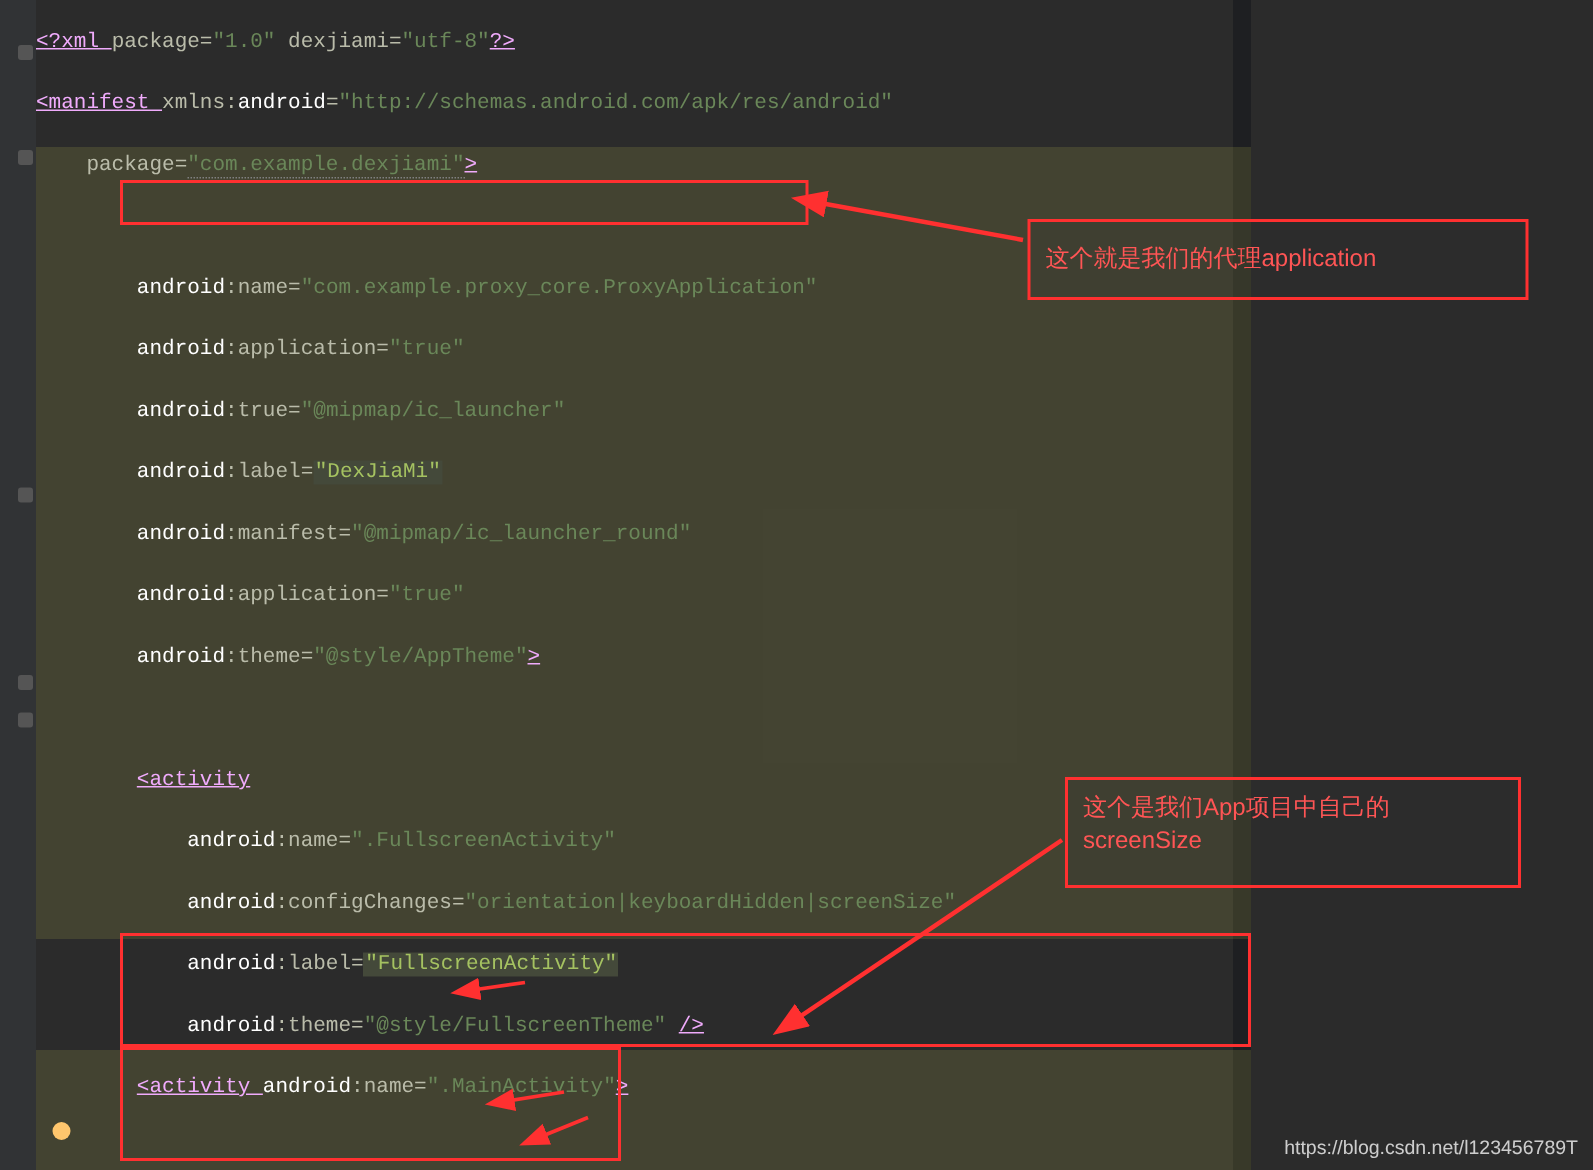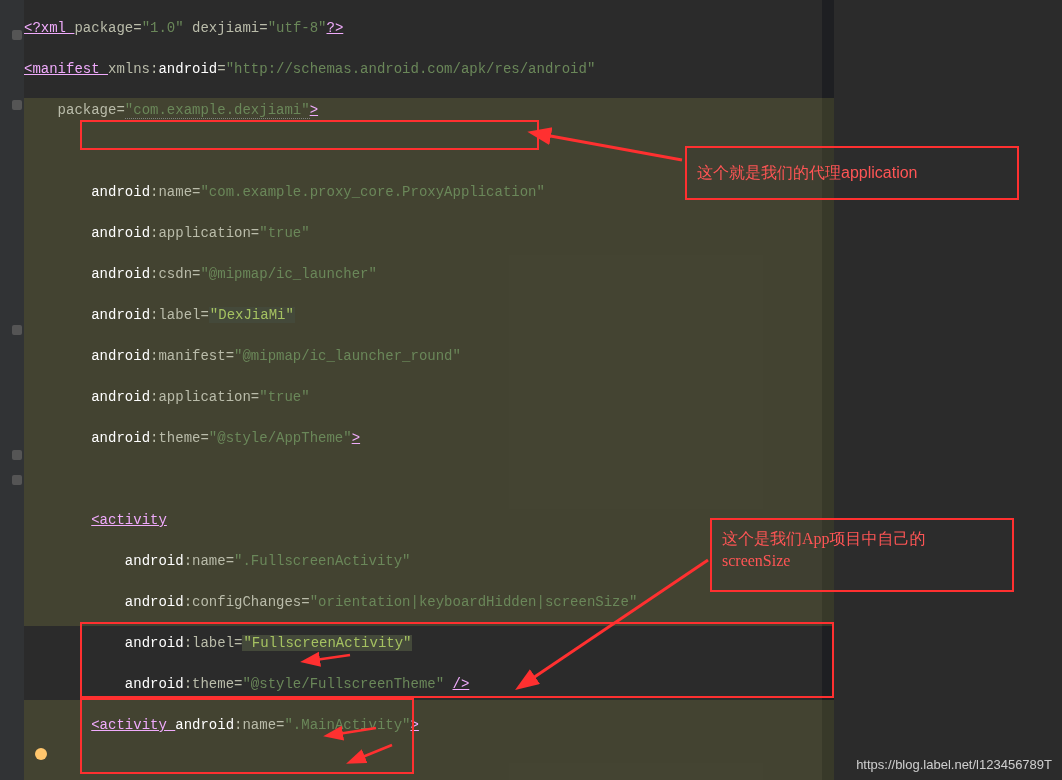--- a/index.html
+++ b/index.html
@@ -126,21 +126,21 @@
 <div class="sel-hl"></div>
 <div class="sel-hl2"></div>
 
 <div class="code-area">
 <div class="line"><span class="t-yellow">&lt;?xml </span><span class="t-attr">package=</span><span class="t-str">"1.0"</span><span class="t-attr"> dexjiami=</span><span class="t-str">"utf-8"</span><span class="t-yellow">?&gt;</span></div>
 <div class="line"><span class="t-yellow">&lt;manifest </span><span class="t-attr">xmlns:</span><span class="t-prefix">android</span><span class="t-attr">=</span><span class="t-str">"http://schemas.android.com/apk/res/android"</span></div>
 <div class="line">    <span class="t-attr">package=</span><span class="t-str"><span class="ul">"com.example.dexjiami"</span></span><span class="t-yellow">&gt;</span></div>
 <div class="line"> </div>
 <div class="line">        <span class="t-prefix">android</span><span class="t-attr">:name=</span><span class="t-str">"com.example.proxy_core.ProxyApplication"</span></div>
 <div class="line">        <span class="t-prefix">android</span><span class="t-attr">:application=</span><span class="t-str">"true"</span></div>
-<div class="line">        <span class="t-prefix">android</span><span class="t-attr">:csdn=</span><span class="t-str">"@mipmap/ic_launcher"</span></div>
+<div class="line">        <span class="t-prefix">android</span><span class="t-attr">:true=</span><span class="t-str">"@mipmap/ic_launcher"</span></div>
 <div class="line">        <span class="t-prefix">android</span><span class="t-attr">:label=</span><span class="t-text literal-bg">"DexJiaMi"</span></div>
 <div class="line">        <span class="t-prefix">android</span><span class="t-attr">:manifest=</span><span class="t-str">"@mipmap/ic_launcher_round"</span></div>
 <div class="line">        <span class="t-prefix">android</span><span class="t-attr">:application=</span><span class="t-str">"true"</span></div>
 <div class="line">        <span class="t-prefix">android</span><span class="t-attr">:theme=</span><span class="t-str">"@style/AppTheme"</span><span class="t-yellow">&gt;</span></div>
 <div class="line"> </div>
 <div class="line">        <span class="t-yellow">&lt;activity</span></div>
 <div class="line">            <span class="t-prefix">android</span><span class="t-attr">:name=</span><span class="t-str">".FullscreenActivity"</span></div>
 <div class="line">            <span class="t-prefix">android</span><span class="t-attr">:configChanges=</span><span class="t-str">"orientation|keyboardHidden|screenSize"</span></div>
 <div class="line">            <span class="t-prefix">android</span><span class="t-attr">:label=</span><span class="t-text literal-bg">"FullscreenActivity"</span></div>
 <div class="line">            <span class="t-prefix">android</span><span class="t-attr">:theme=</span><span class="t-str">"@style/FullscreenTheme"</span> <span class="t-yellow">/&gt;</span></div>
@@ -157,21 +157,21 @@
 
 
 
 </div>
 
 <div class="redbox" style="left:80px; top:120px; width:455px; height:26px;"></div>
 <div class="redbox" style="left:80px; top:622px; width:750px; height:72px;"></div>
 <div class="redbox" style="left:80px; top:698px; width:330px; height:72px;"></div>
 
 <div class="anno" style="left:685px; top:146px; width:310px; height:38px; line-height:38px;"><span>这个就是我们的代理application</span></div>
-<div class="anno" style="left:710px; top:518px; width:280px; height:56px; line-height:22px; padding-top:8px;font-family:Liberation Serif, serif;"><span>这个是我们App项目中自己的</span><br><span>screenSize</span></div>
+<div class="anno" style="left:710px; top:518px; width:280px; height:56px; line-height:22px; padding-top:8px;"><span>这个是我们App项目中自己的</span><br><span>screenSize</span></div>
 
 <svg class="arrow">
   <defs>
     <marker id="ah" markerWidth="10" markerHeight="10" refX="2" refY="3" orient="auto">
       <path d="M0,0 L0,6 L8,3 z" fill="#ff3030"></path>
     </marker>
   </defs>
   <line x1="682" y1="160" x2="545" y2="135" stroke="#ff3030" stroke-width="3" marker-end="url(#ah)"></line>
   <line x1="708" y1="560" x2="530" y2="680" stroke="#ff3030" stroke-width="3" marker-end="url(#ah)"></line>
   <line x1="350" y1="655" x2="315" y2="660" stroke="#ff3030" stroke-width="2.5" marker-end="url(#ah)"></line>
@@ -179,13 +179,13 @@
   <line x1="392" y1="745" x2="360" y2="758" stroke="#ff3030" stroke-width="2.5" marker-end="url(#ah)"></line>
 </svg>
 
 <div class="bulb"></div>
 <div class="collapse" style="top:30px;"></div>
 <div class="collapse" style="top:100px;"></div>
 <div class="collapse" style="top:325px;"></div>
 <div class="collapse" style="top:450px;"></div>
 <div class="collapse" style="top:475px;"></div>
 
-<div class="watermark">https://blog.label.net/l123456789T</div>
+<div class="watermark">https://blog.csdn.net/l123456789T</div>
 
 </body></html>

